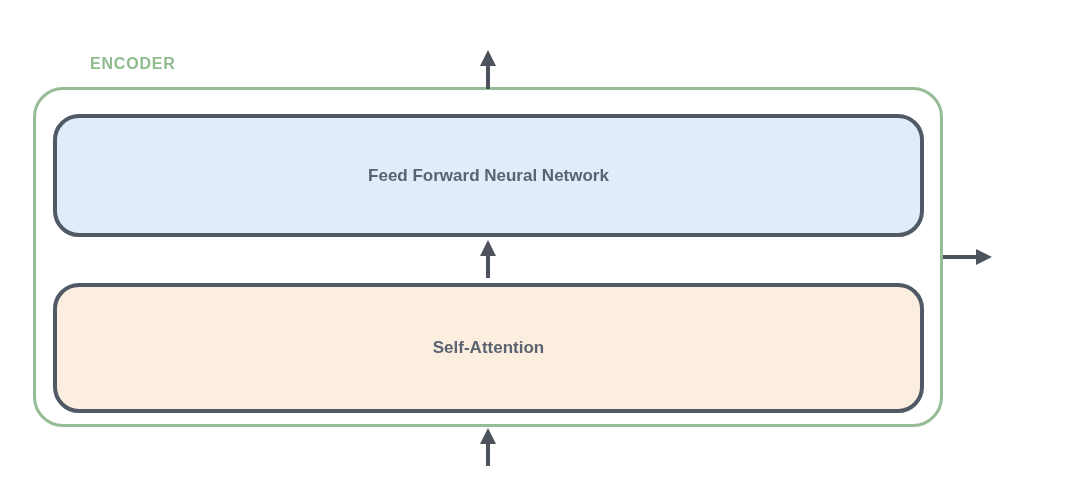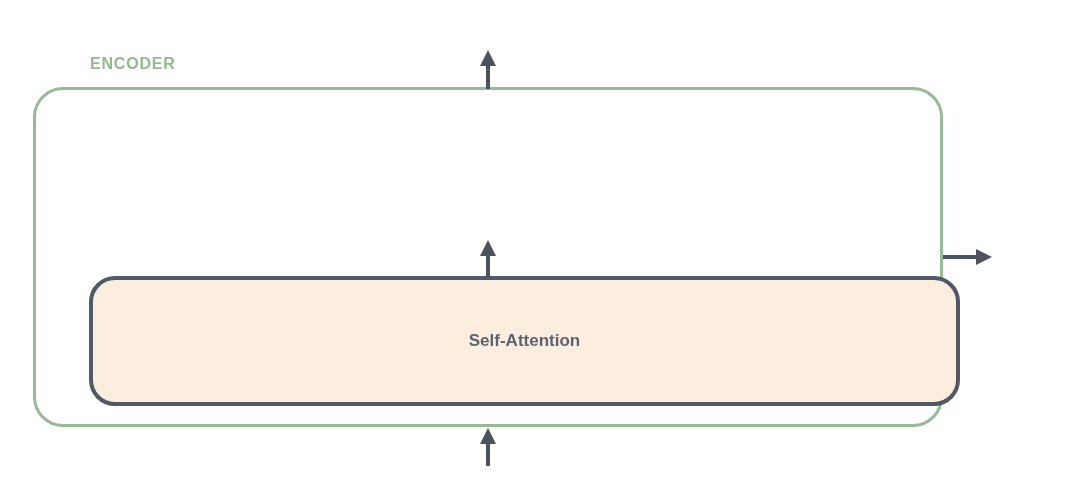--- a/index.html
+++ b/index.html
@@ -48,43 +48,45 @@
     font-size: 17px;
     font-weight: 700;
     color: #5b6270;
   }
   .block.ffnn {
     top: 114px;
     height: 123px;
     background: #e0ecfa;
   }
   .block.attn {
-    top: 276px;
+    top: 283px;
     height: 130px;
     background: #fbeedf;
-    margin-left: 36px;
   }
   .arrow-layer {
     position: absolute;
     left: 0;
     top: 0;
     width: 1075px;
     height: 493px;
     pointer-events: none;
   }
 </style>
 </head>
 <body>
 
 <div class="canvas">
 
   <div class="encoder-label">ENCODER</div>
 
   <div class="encoder-box"></div>
 
+  <div class="block ffnn">
+    <span>Feed Forward Neural Network</span>
+  </div>
 
   <div class="block attn">
     <span>Self-Attention</span>
   </div>
 
   <svg class="arrow-layer" width="1075" height="493" viewBox="0 0 1075 493" xmlns="http://www.w3.org/2000/svg">
     <defs>
       <marker id="ah" markerWidth="5" markerHeight="5" refX="0" refY="2" orient="auto">
         <path d="M0,0 L4,2 L0,4 Z" fill="#4c535c"></path>
       </marker>

